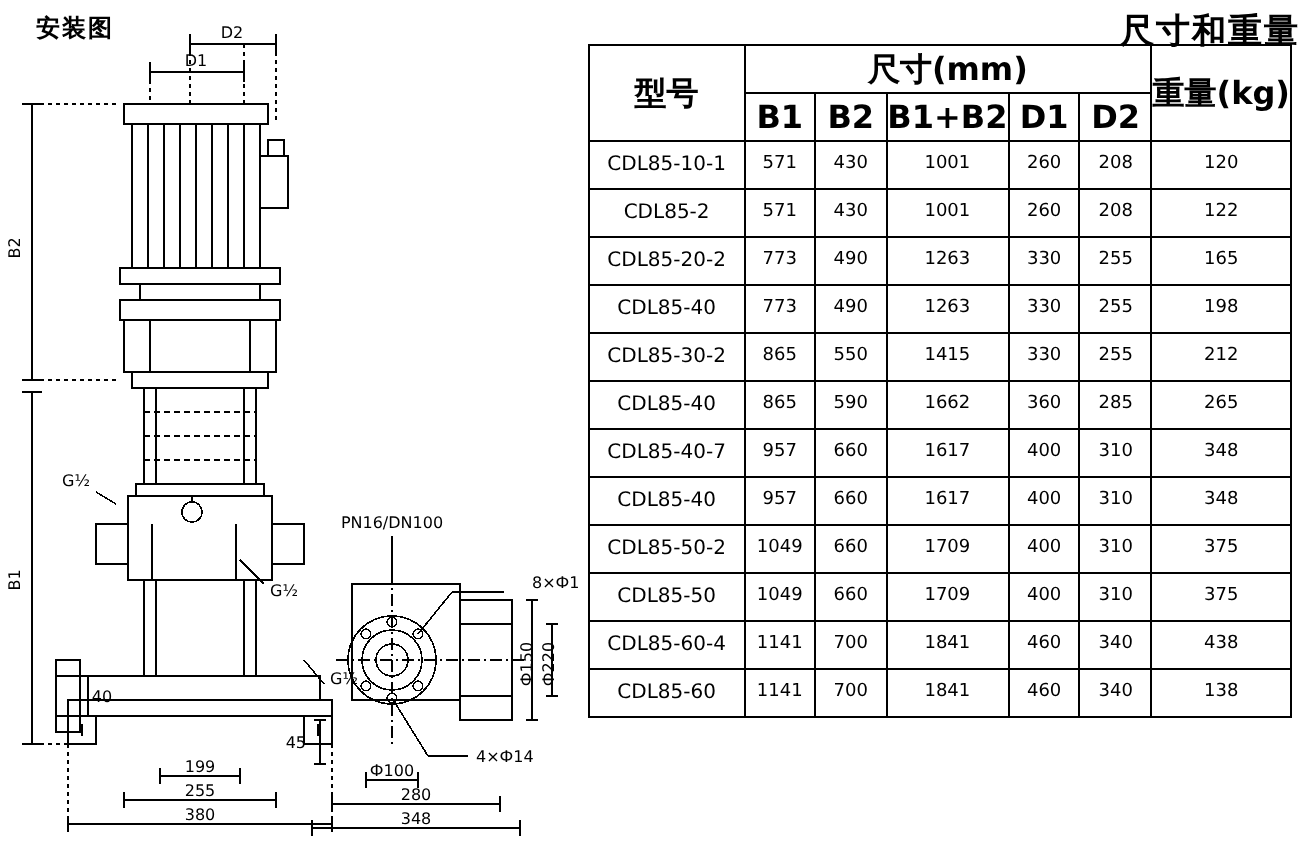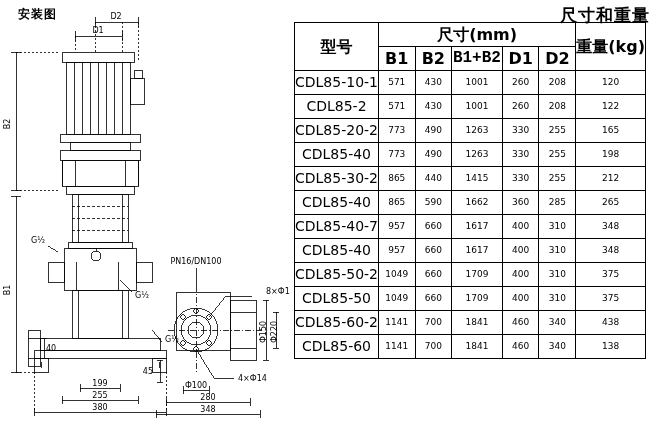--- a/index.html
+++ b/index.html
@@ -38,25 +38,25 @@
   table.dims th,table.dims td{
     border:1px solid #000;
     text-align:center;
     vertical-align:middle;
     padding:0;
     height:23px;
     line-height:23px;
     white-space:nowrap;
   }
   table.dims th{font-weight:bold;font-size:16px;}
-  td.model{font-size:14px;}
+  td.model{font-size:10px;}
   .col-model{width:82px;}
   .col-b1{width:38px;}
   .col-b2{width:38px;}
-  .col-b1b2{width:50px;font-family:Liberation Mono, monospace;}
+  .col-b1b2{width:50px;}
   .col-d1{width:38px;}
   .col-d2{width:38px;}
   .col-w{width:58px;}
   .hdr-span{height:20px;line-height:20px;}
 </style>
 </head>
 <body>
 
 <div class="page">
 
@@ -298,21 +298,21 @@
           <td>773</td>
           <td>490</td>
           <td>1263</td>
           <td>330</td>
           <td>255</td>
           <td>198</td>
         </tr>
         <tr>
           <td class="model">CDL85-30-2</td>
           <td>865</td>
-          <td>440</td>
+          <td>550</td>
           <td>1415</td>
           <td>330</td>
           <td>255</td>
           <td>212</td>
         </tr>
         <tr>
           <td class="model">CDL85-40</td>
           <td>865</td>
           <td>590</td>
           <td>1662</td>
@@ -350,21 +350,21 @@
         <tr>
           <td class="model">CDL85-50</td>
           <td>1049</td>
           <td>660</td>
           <td>1709</td>
           <td>400</td>
           <td>310</td>
           <td>375</td>
         </tr>
         <tr>
-          <td class="model">CDL85-60-2</td>
+          <td class="model">CDL85-60-4</td>
           <td>1141</td>
           <td>700</td>
           <td>1841</td>
           <td>460</td>
           <td>340</td>
           <td>438</td>
         </tr>
         <tr>
           <td class="model">CDL85-60</td>
           <td>1141</td>

